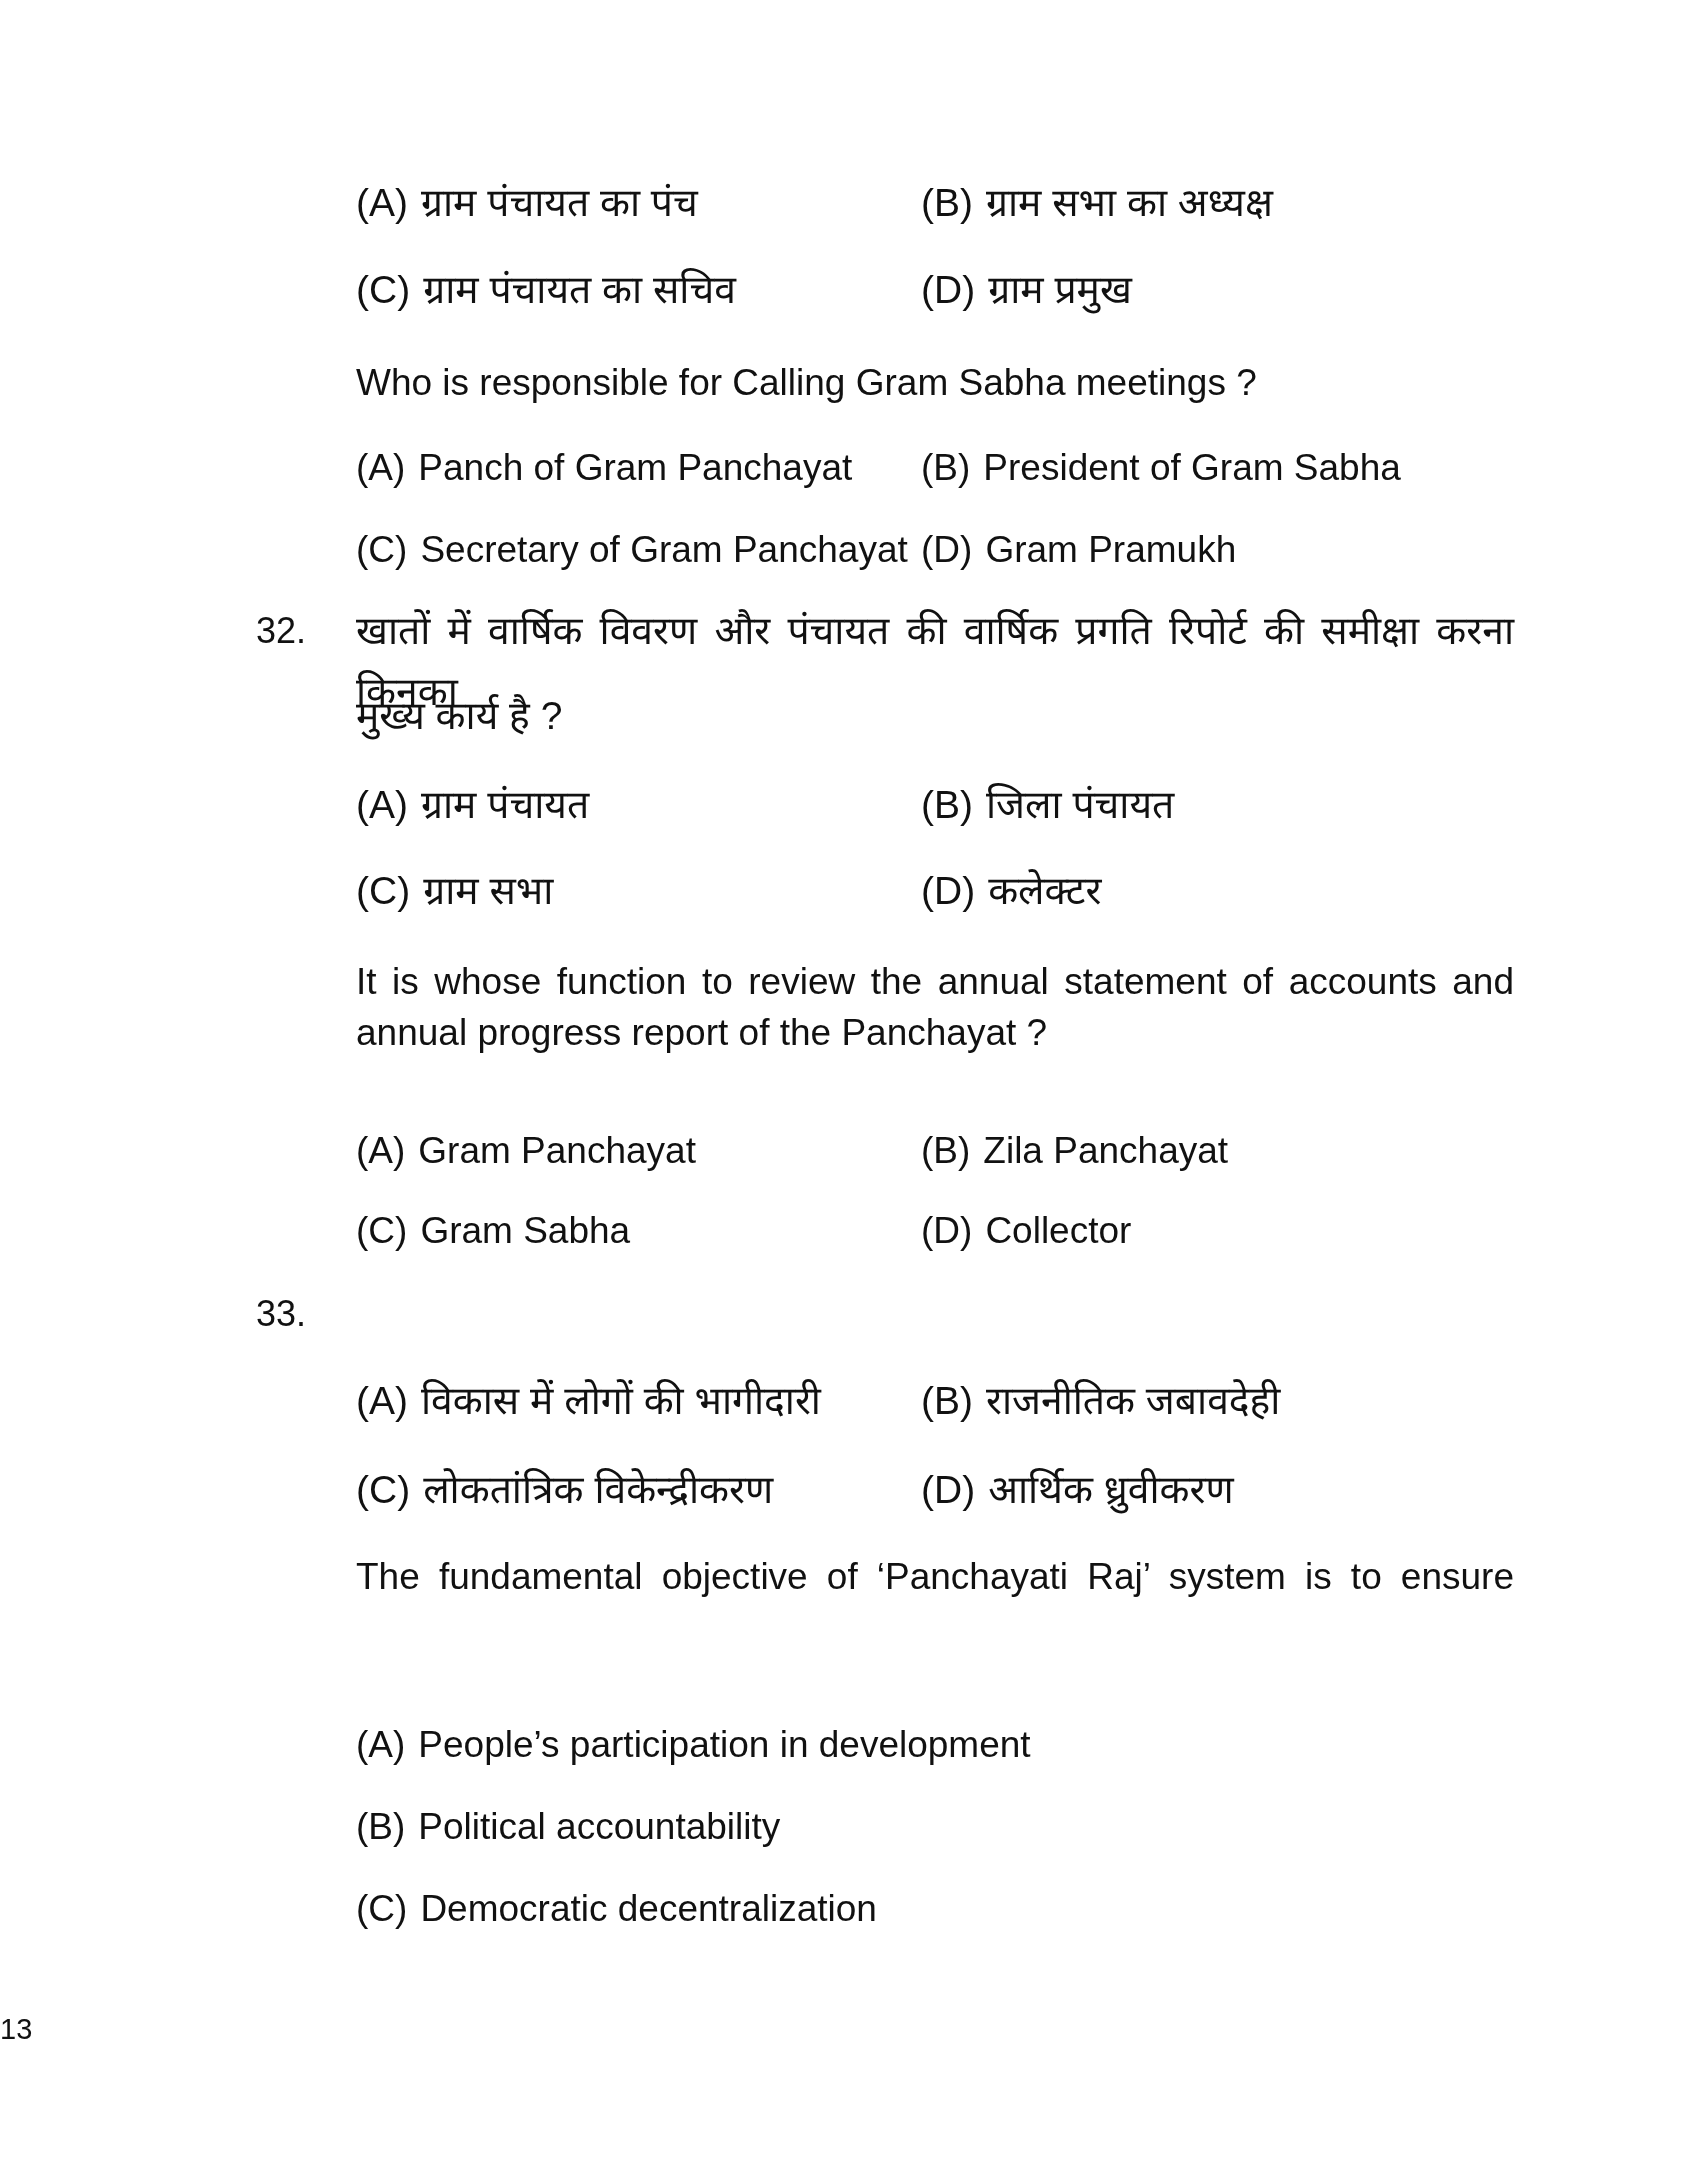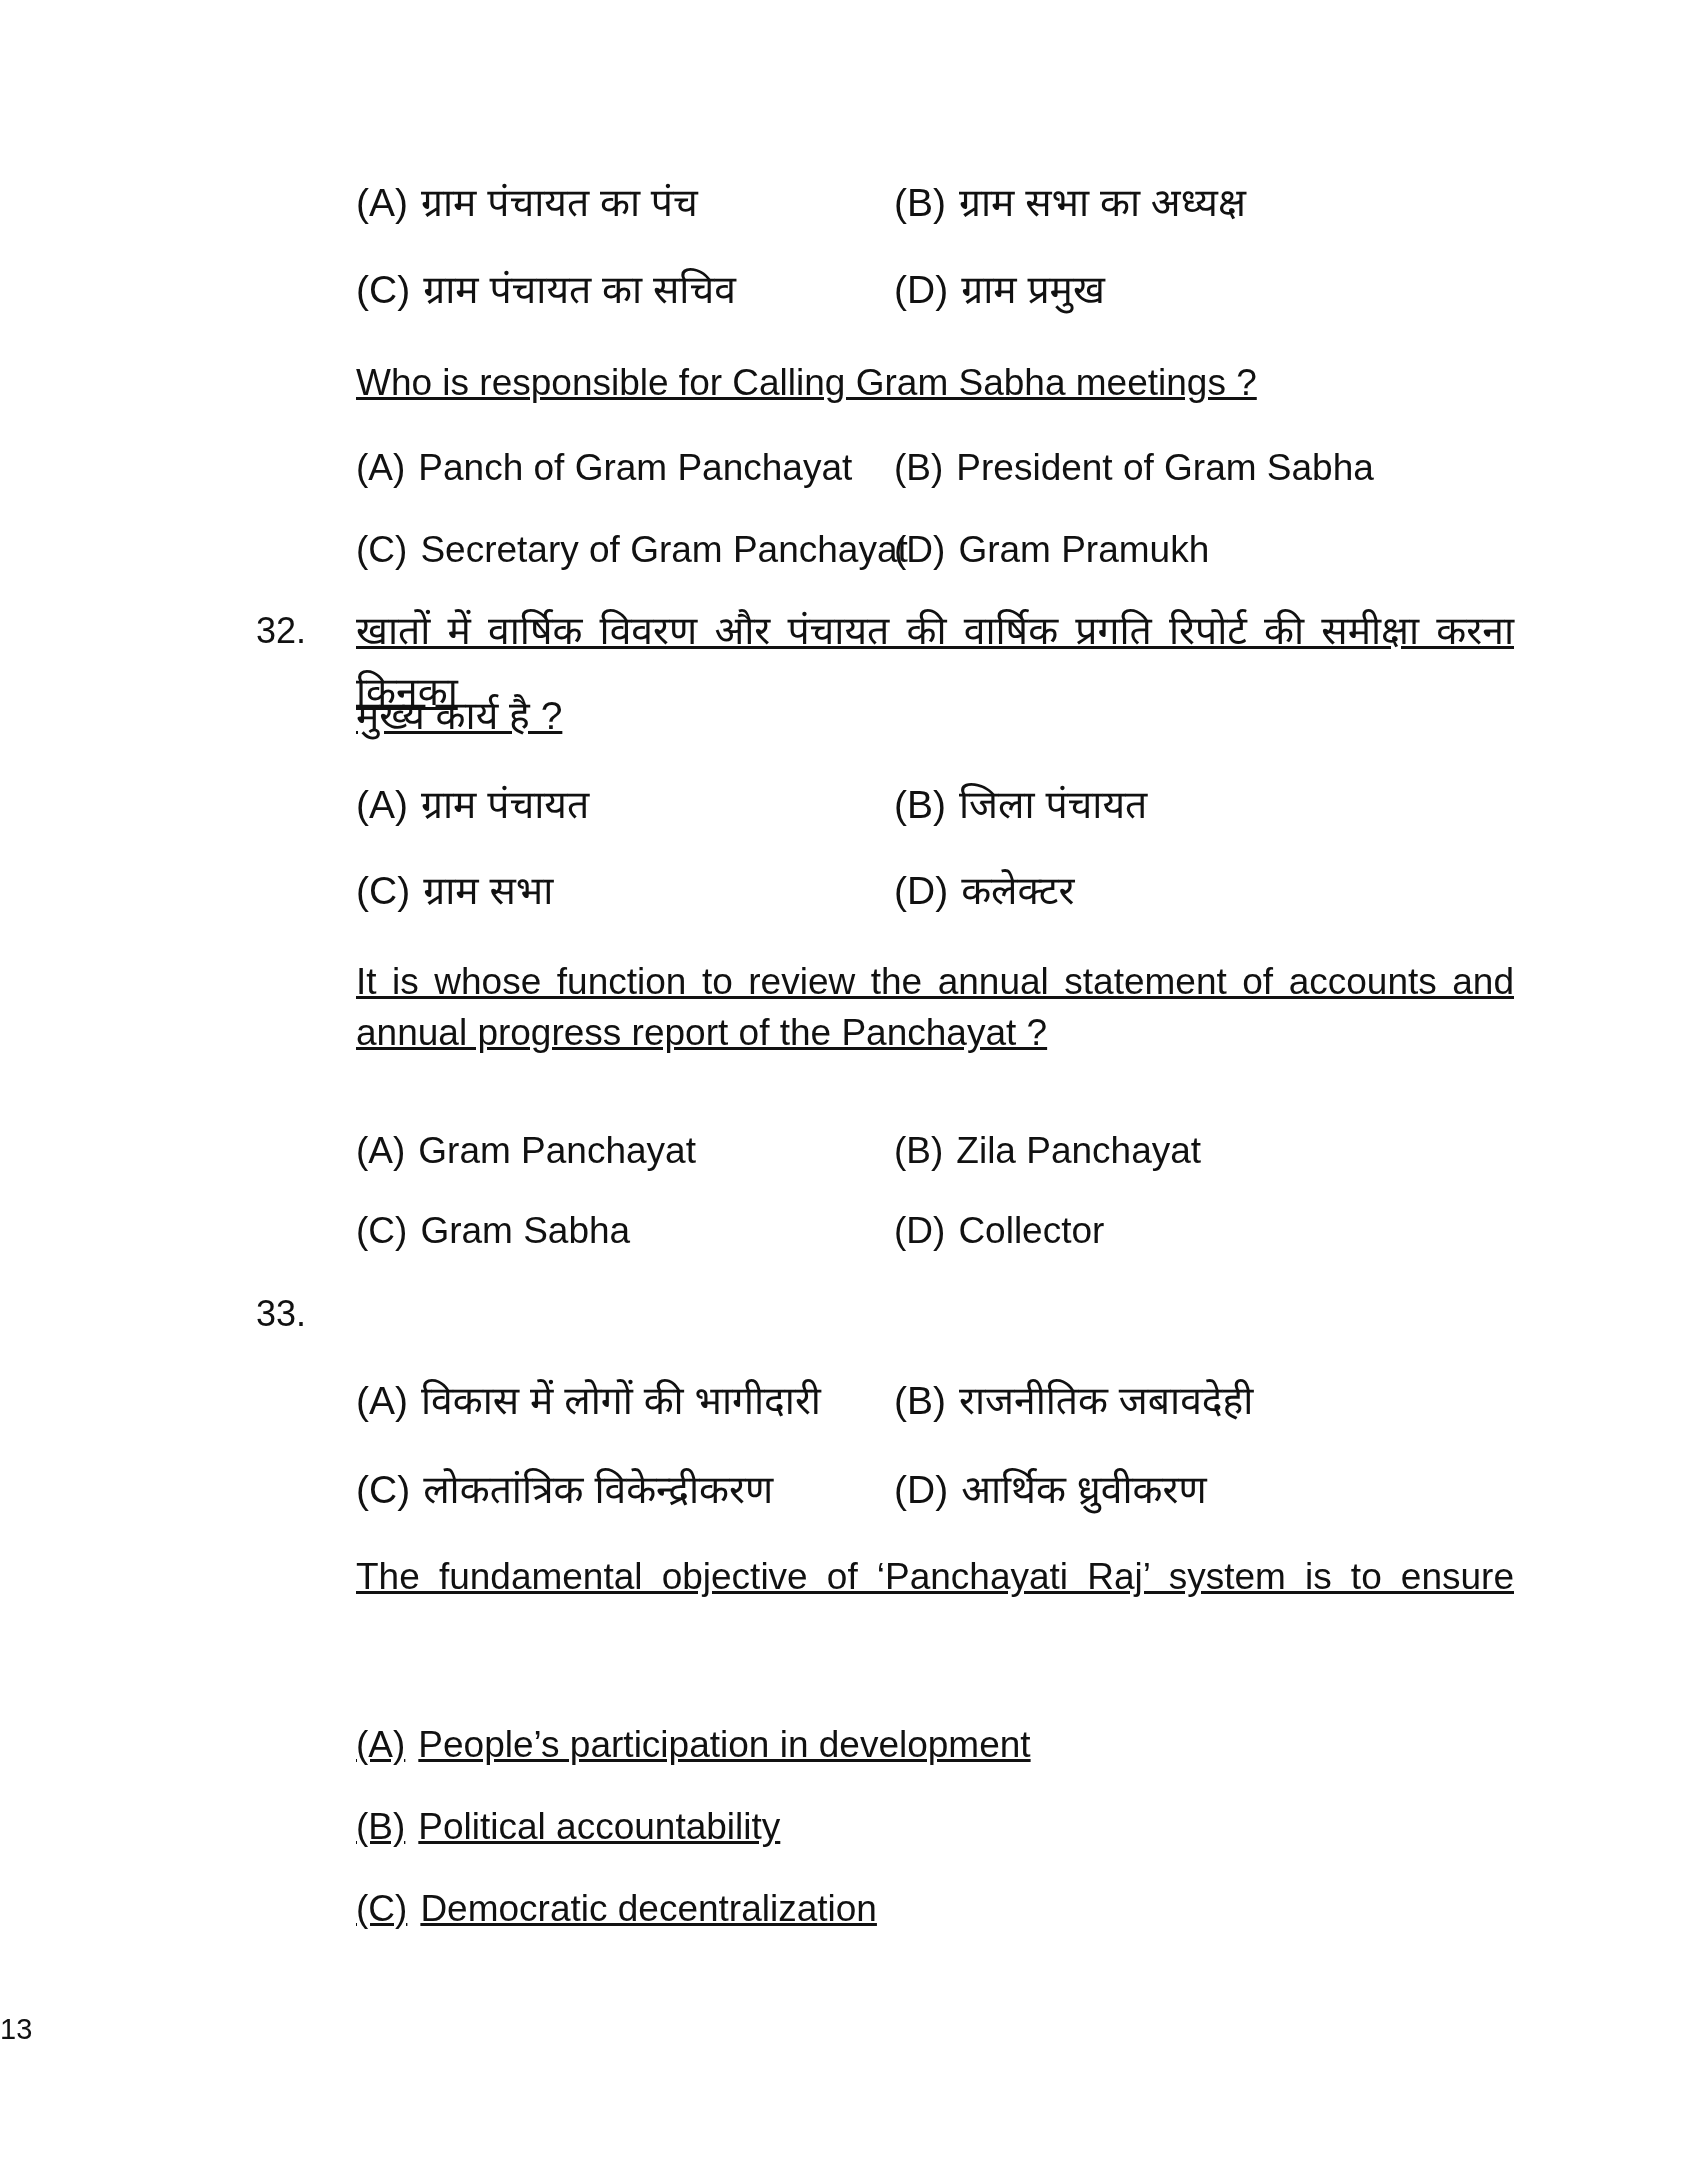--- a/index.html
+++ b/index.html
@@ -16,38 +16,37 @@
     font-family: "Liberation Sans", sans-serif;
     overflow: hidden;
   }
   .row {
     position: absolute;
     left: 356px;
     width: 1158px;
     font-size: 37px;
     line-height: 61px;
     white-space: nowrap;
-    text-decoration: underline;
   }
   .row.hindi {
     font-size: 39px;
   }
   .justify {
     white-space: normal;
     text-align: justify;
     text-align-last: justify;
   }
   .qnum {
     position: absolute;
     left: -100px;
     top: 0;
     font-size: 36px;
   }
   .opt-a { position: absolute; left: 0; top: 0; white-space: nowrap; }
-  .opt-b { position: absolute; left: 538px; top: 0; white-space: nowrap; }
+  .opt-b { position: absolute; left: 565px; top: 0; white-space: nowrap; }
   .lbl { margin-right: 13px; }
   .narrow { width: 1074px; }
   .page-number {
     position: absolute;
     left: 0;
     top: 2012px;
     width: 1683px;
     text-align: left;
     font-size: 29px;
     line-height: 34px;

